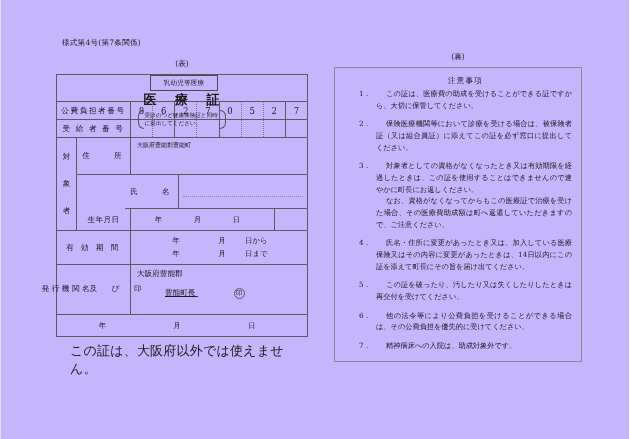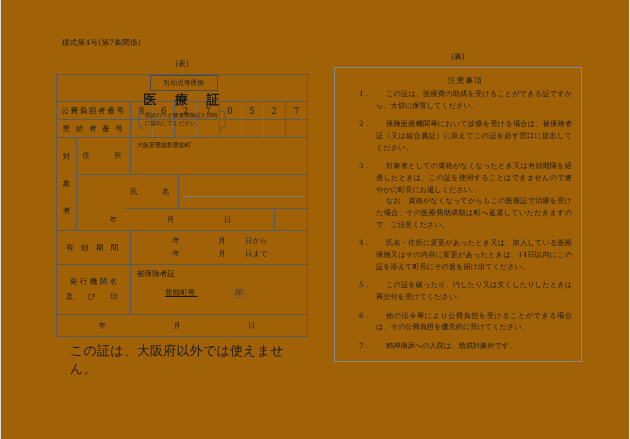--- a/index.html
+++ b/index.html
@@ -11,21 +11,21 @@
     width: 630px;
     height: 439px;
     font-family: "DejaVu Serif", "Liberation Serif", serif;
     color: #1a1a1a;
     overflow: hidden;
   }
   .page {
     position: relative;
     width: 630px;
     height: 439px;
-    background: #a16207;
+    background: #c4b5fd;
     border-left: 1px solid #e2e2e2;
     border-right: 1px solid #f2f2f2;
     box-sizing: border-box;
   }
 
   
   .front {
     position: absolute;
     left: 55px;
     top: 38px;
@@ -207,21 +207,21 @@
   .valid-line .d { width: 52px; text-align: left; }
 
   
   .issuer-row { height: 50px; }
   .issuer-label {
     width: 74px;
     border-right: 1px solid #5a5a5a;
     font-size: 7.6px;
     line-height: 1.9;
     display: flex;
-    flex-direction: column;
+    flex-direction: row;
     align-items: center;
     justify-content: center;
     box-sizing: border-box;
     white-space: nowrap;
   }
   .issuer-label .l2 { letter-spacing: 3.5px; }
   .issuer-body {
     flex: 1;
     font-size: 7.6px;
     padding: 4px 0 0 6px;
@@ -348,20 +348,21 @@
           </div>
 
           <div class="row name-row">
             <div class="f-label">氏　　名</div>
             <div class="name-dotline">
               <span></span>
             </div>
           </div>
 
           <div class="row dob-row">
+            <div class="f-label tight">生年月日</div>
             <div class="ymd">
               <span>年</span>
               <span>月</span>
               <span>日</span>
             </div>
             <div class="dob-extra"></div>
           </div>
 
         </div>
       </div>
@@ -381,21 +382,21 @@
           </div>
         </div>
       </div>
 
       <div class="row issuer-row">
         <div class="issuer-label">
           <span class="l1">発 行 機 関 名</span>
           <span class="l2">及　び　印</span>
         </div>
         <div class="issuer-body">
-          <div>被保険者証</div>
+          <div>大阪府豊能郡</div>
           <div class="org2">
             <span>豊能町長</span>
             <span class="seal">印</span>
           </div>
         </div>
       </div>
 
       <div class="row issue-row">
         <div class="ymd">
           <span>年</span>

